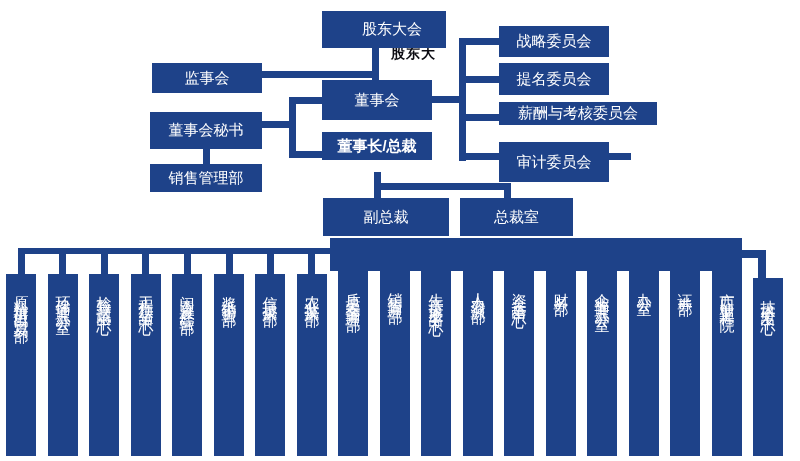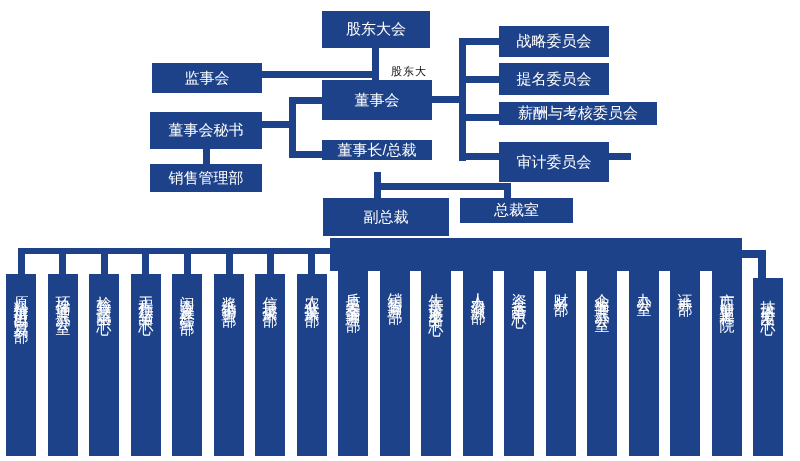--- a/index.html
+++ b/index.html
@@ -37,27 +37,26 @@
     letter-spacing:4px;
     line-height:30px;
     padding-top:10px;
     box-sizing:border-box;
     text-align:left;
     z-index:2;
   }
   .artifact{
     position:absolute;
     left:391px;top:45px;
-    font-size:11px;
-    font-weight:normal;
+    font-size:14px;
+    font-weight:bold;
     color:#0b0b12;
     letter-spacing:1px;
     z-index:1;
     white-space:nowrap;
-    margin-top:19px;
   }
 </style>
 </head>
 <body>
 
 <div id="stage">
 
   <div class="line" style="left:372px;top:47px;width:7px;height:34px;"></div>
   <div class="line" style="left:262px;top:71px;width:117px;height:7px;"></div>
   <div class="line" style="left:292px;top:97px;width:30px;height:7px;"></div>
@@ -83,32 +82,32 @@
   <div class="line" style="left:142px;top:252px;width:7px;height:22px;"></div>
   <div class="line" style="left:184px;top:252px;width:7px;height:22px;"></div>
   <div class="line" style="left:226px;top:252px;width:7px;height:22px;"></div>
   <div class="line" style="left:267px;top:252px;width:7px;height:22px;"></div>
   <div class="line" style="left:308px;top:252px;width:7px;height:22px;"></div>
   <div class="line" style="left:742px;top:250px;width:24px;height:8px;"></div>
   <div class="line" style="left:758px;top:250px;width:8px;height:28px;"></div>
 
   <span class="artifact">股东大</span>
 
-  <div class="box" style="left:322px;top:11px;width:108px;height:37px;">股东大会</div>
+  <div class="box" style="left:322px;top:11px;width:108px;height:37px;padding-left:16px;">股东大会</div>
   <div class="box" style="left:152px;top:63px;width:110px;height:30px;">监事会</div>
   <div class="box" style="left:322px;top:80px;width:110px;height:40px;">董事会</div>
   <div class="box" style="left:150px;top:112px;width:112px;height:37px;">董事会秘书</div>
   <div class="box" style="left:150px;top:164px;width:112px;height:28px;">销售管理部</div>
-  <div class="box" style="left:322px;top:140px;width:110px;height:20px;">董事长/总裁</div>
+  <div class="box" style="left:322px;top:132px;width:110px;height:28px;font-weight:bold;">董事长/总裁</div>
   <div class="box" style="left:499px;top:63px;width:110px;height:32px;">提名委员会</div>
   <div class="box" style="left:499px;top:26px;width:110px;height:31px;">战略委员会</div>
   <div class="box" style="left:499px;top:102px;width:158px;height:23px;">薪酬与考核委员会</div>
   <div class="box" style="left:499px;top:142px;width:110px;height:40px;">审计委员会</div>
   <div class="box" style="left:323px;top:198px;width:126px;height:38px;">副总裁</div>
-  <div class="box" style="left:460px;top:198px;width:113px;height:25px;text-align:right;">总裁室</div>
+  <div class="box" style="left:460px;top:198px;width:113px;height:38px;text-align:right;">总裁室</div>
 
   <div class="vbox" style="left:6px;top:274px;height:182px;">原料糖进出口贸易部</div>
   <div class="vbox" style="left:48px;top:274px;height:182px;">环保管理办公室</div>
   <div class="vbox" style="left:89px;top:274px;height:182px;">检验与试验中心</div>
   <div class="vbox" style="left:131px;top:274px;height:182px;">工程预结算中心</div>
   <div class="vbox" style="left:172px;top:274px;height:182px;">闲置资产经营部</div>
   <div class="vbox" style="left:214px;top:274px;height:182px;">浆纸销售部</div>
   <div class="vbox" style="left:255px;top:274px;height:182px;">信息技术部</div>
   <div class="vbox" style="left:297px;top:274px;height:182px;">农业技术部</div>
   <div class="vbox" style="left:338px;top:271px;height:185px;">质量安全管理部</div>

